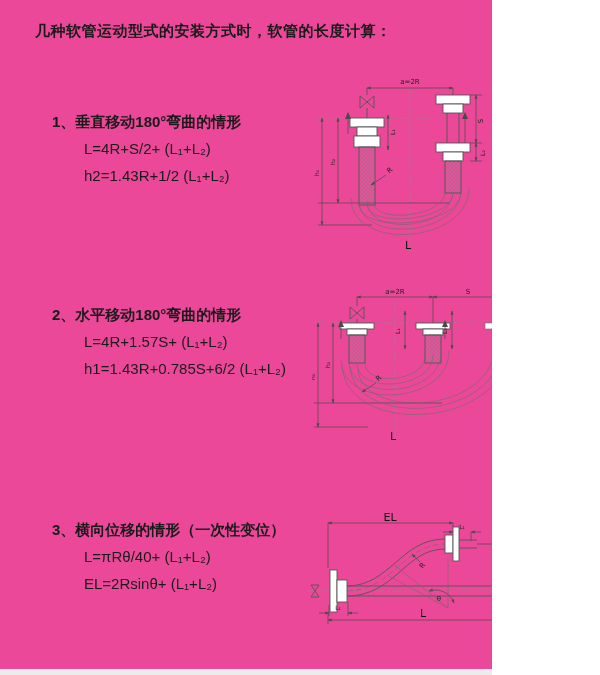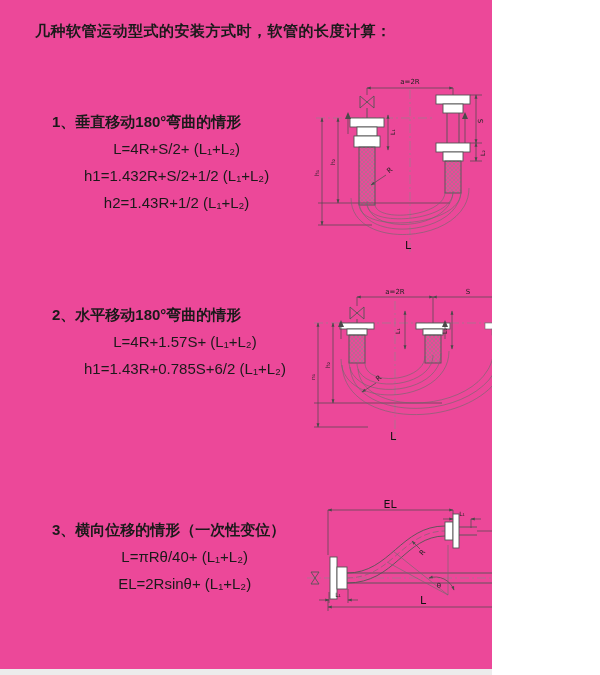--- a/index.html
+++ b/index.html
@@ -1,24 +1,24 @@
 <!DOCTYPE html>
 <html><head>
 <meta charset="utf-8">
 <style>
   html,body{margin:0;padding:0;background:#fff;}
   .page{position:relative;width:492px;height:675px;background:#ec4899;overflow:hidden;
         font-family:"Liberation Sans","DejaVu Sans",sans-serif;color:#1a1a1a;}
   .title{position:absolute;left:35px;top:22px;font-size:15px;font-weight:bold;letter-spacing:.5px;}
   .sec{position:absolute;left:52px;}
   .sec .heading{font-size:15px;font-weight:bold;line-height:27px;white-space:nowrap;}
-  .sec .formula{font-size:15px;line-height:27px;padding-left:32px;white-space:nowrap;text-align:center;}
+  .sec .formula{font-size:15px;line-height:27px;padding-left:32px;white-space:nowrap;}
   .sec1{top:108px;} .sec2{top:301px;} .sec3{top:516px;}
   .diag{position:absolute;}
-  .d1{left:310px;top:68px;} .d2{left:312px;top:283px;} .d3{left:305px;top:497px;}
+  .d1{left:310px;top:68px;} .d2{left:312px;top:283px;} .d3{left:305px;top:510px;}
   .bottom-edge{position:absolute;left:0;top:669px;width:600px;height:6px;background:#ececec;}
   
   .dline{stroke:#555;stroke-width:.9;fill:none;}
   .thin{stroke:#6b6b6b;stroke-width:.6;fill:none;}
   .dim{stroke:#4a4a4a;stroke-width:.7;fill:none;}
   .cl{stroke:#8a8a8a;stroke-width:.6;fill:none;stroke-dasharray:9 3 2 3;}
   .part{stroke:#555;stroke-width:.9;fill:#fff;}
   .solidfill{fill:#4a4a4a;stroke:none;}
   text.dl{font:7px "DejaVu Sans",sans-serif;fill:#222;}
   text.dls{font:6px "DejaVu Sans",sans-serif;fill:#222;}
@@ -27,21 +27,20 @@
 </head>
 <body>
 
 <div class="page">
 
   <div class="title">几种软管运动型式的安装方式时，软管的长度计算：</div>
 
   <div class="sec sec1">
     <div class="heading">1、垂直移动180°弯曲的情形</div>
     <div class="formula">L=4R+S/2+ (L₁+L₂)</div>
-    <div class="formula">h1=1.432R+S/2+1/2 (L₁+L₂)</div>
     <div class="formula">h2=1.43R+1/2 (L₁+L₂)</div>
   </div>
 
   <div class="sec sec2">
     <div class="heading">2、水平移动180°弯曲的情形</div>
     <div class="formula">L=4R+1.57S+ (L₁+L₂)</div>
     <div class="formula">h1=1.43R+0.785S+6/2 (L₁+L₂)</div>
   </div>
 
   <div class="sec sec3">

